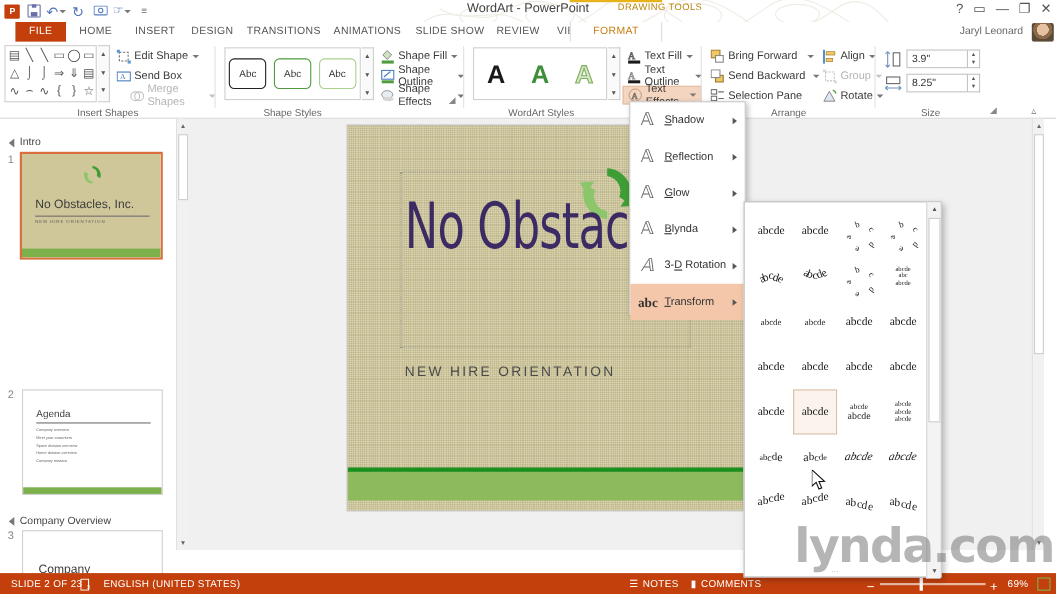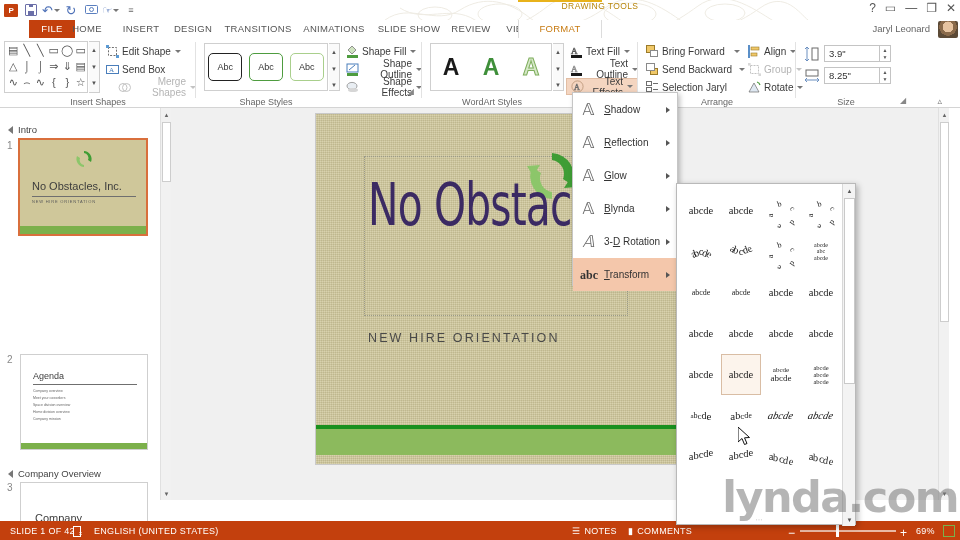--- a/index.html
+++ b/index.html
@@ -46,21 +46,21 @@
   .grp{ position:absolute; top:0; height:70px; }
   .grp .gname{ position:absolute; bottom:1px; width:100%; text-align:center; font-size:9px; color:#666;}
   .grp .sep{ position:absolute; right:0; top:4px; height:56px; width:1px; background:#e2e2e2;}
 
   .shapegal{ position:absolute; left:4px; top:3px; width:84px; height:52px; border:1px solid #cfcfcf; background:#fff;}
   .shapegal .r{ display:flex; height:16px; align-items:center; padding-left:2px; gap:1px;}
   .shapegal .s{ width:14px;height:14px; display:flex;align-items:center;justify-content:center; font-size:11px; color:#555;}
   .galbtns{ position:absolute; left:89px; top:3px; width:11px; height:52px; border:1px solid #cfcfcf; border-left:0; background:#fafafa;}
   .galbtns div{ height:16.6px; display:flex; align-items:center; justify-content:center; font-size:6px; color:#555;}
 
-  .bigbtn{ position:absolute; display:flex; align-items:center; gap:3px; font-size:10px; color:#3b3b3b; height:16px; cursor:default;text-align:right;}
+  .bigbtn{ position:absolute; display:flex; align-items:center; gap:3px; font-size:10px; color:#3b3b3b; height:16px; cursor:default;}
   .bigbtn.dis{ color:#b4b4b4; }
   .mini-ico{ width:13px;height:13px; flex:0 0 13px; position:relative;}
 
   .styleswatch{ width:34px; height:28px; border-radius:5px; border:1.4px solid #222; background:#fff;
                 display:flex; align-items:center; justify-content:center; font-size:9px; color:#333;}
 
   .wa-A{ font-size:23px; line-height:23px; font-family:"Liberation Sans",sans-serif; font-weight:bold;}
 
   .numbox{ position:absolute; width:56px; height:17px; border:1px solid #c4c4c4; background:#fff; font-size:9.5px;
            color:#333; padding-left:4px; line-height:16px;}
@@ -183,35 +183,36 @@
           <path d="M5 20 C30 2 55 26 80 10 S130 2 150 18 S200 26 225 8 S275 2 300 20 S355 26 380 8 S420 14 428 20"></path>
           <path d="M20 8 C45 24 70 4 95 20 S145 24 168 6 S218 4 243 22 S293 24 318 6 S370 6 395 22"></path>
           <ellipse cx="120" cy="14" rx="22" ry="10"></ellipse>
             <ellipse cx="250" cy="14" rx="26" ry="11"></ellipse>
           <ellipse cx="345" cy="13" rx="20" ry="9"></ellipse>
             <ellipse cx="55" cy="15" rx="17" ry="8"></ellipse>
         </g>
       </svg>
     </div>
 
+    <div class="apptitle">WordArt - PowerPoint</div>
 
     <div class="ctxtab-bar"></div>
     <div class="ctxtab-label">DRAWING TOOLS</div>
 
     <div class="winbtns">
       <span>?</span>
       <span>▭</span>
       <span>—</span>
       <span>❐</span>
       <span>✕</span>
     </div>
   </div>
 
   <div class="tabsrow">
-    <div class="tab file" style="left:29px;width:46px">FILE</div>
+    <div class="tab file" style="left:14px;width:46px">FILE</div>
     <div class="tab" style="left:62px;width:50px">HOME</div>
     <div class="tab" style="left:117px;width:48px">INSERT</div>
     <div class="tab" style="left:168px;width:50px">DESIGN</div>
     <div class="tab" style="left:222px;width:72px">TRANSITIONS</div>
     <div class="tab" style="left:298px;width:72px">ANIMATIONS</div>
     <div class="tab" style="left:375px;width:68px">SLIDE SHOW</div>
     <div class="tab" style="left:447px;width:48px">REVIEW</div>
     <div class="tab" style="left:498px;width:42px">VIEW</div>
     <div class="tab active" style="left:518px;width:84px;border:1px solid #dcdcdc;border-bottom:0;border-top:0">FORMAT</div>
     <div class="user">Jaryl Leonard</div>
@@ -409,21 +410,21 @@
         <span class="arrow-dn" style="margin-left:4px"></span>
       </div>
       <div class="bigbtn" style="left:8px;top:41px">
         <span class="mini-ico">
           <svg width="13" height="13" viewBox="0 0 13 13">
               <rect x="0.5" y="0.5" width="5" height="4" fill="none" stroke="#6e6e6e"></rect>
               <rect x="0.5" y="6.5" width="5" height="4" fill="none" stroke="#6e6e6e"></rect>
               <path d="M7 2.5h5M7 8.5h5" stroke="#6e6e6e"></path>
             </svg>
         </span>
-        <span>Selection Jaryl</span>
+        <span>Selection Pane</span>
       </div>
 
       <div class="bigbtn" style="left:110px;top:5px">
         <span class="mini-ico">
           <svg width="13" height="13" viewBox="0 0 13 13">
               <rect x="0" y="0" width="2" height="13" fill="#5a8fc8"></rect>
               <rect x="3" y="2" width="8" height="3" fill="#f0c868" stroke="#9a7a2a" stroke-width=".6"></rect>
               <rect x="3" y="8" width="6" height="3" fill="#f0c868" stroke="#9a7a2a" stroke-width=".6"></rect>
             </svg>
         </span>
@@ -562,21 +563,21 @@
       <div class="tbar"></div>
       <div class="sbtn" style="position:absolute;bottom:0">▼</div>
     </div>
   </div>
 
   <div class="notes">
     <span>Click to add notes</span>
   </div>
 
   <div class="status">
-    <div class="it" style="left:10px">SLIDE 1 OF 42</div>
+    <div class="it" style="left:10px">SLIDE 2 OF 23</div>
     <div class="it" style="left:73px">
       <svg width="11" height="11" viewBox="0 0 11 11">
           <rect x="0.5" y="0.5" width="7" height="10" fill="none" stroke="#fff"></rect>
           <text x="6" y="9" font-size="6" fill="#fff">x</text>
         </svg>
     </div>
     <div class="it" style="left:94px">ENGLISH (UNITED STATES)</div>
 
     <div class="it" style="left:572px">
       <span>☰</span>

